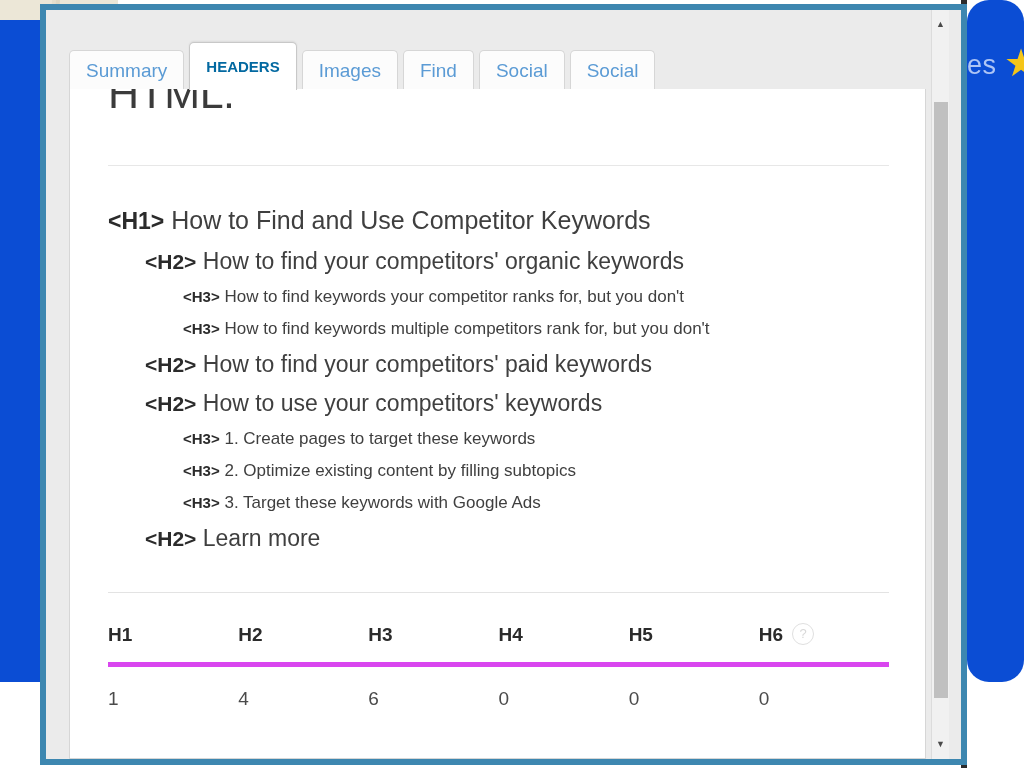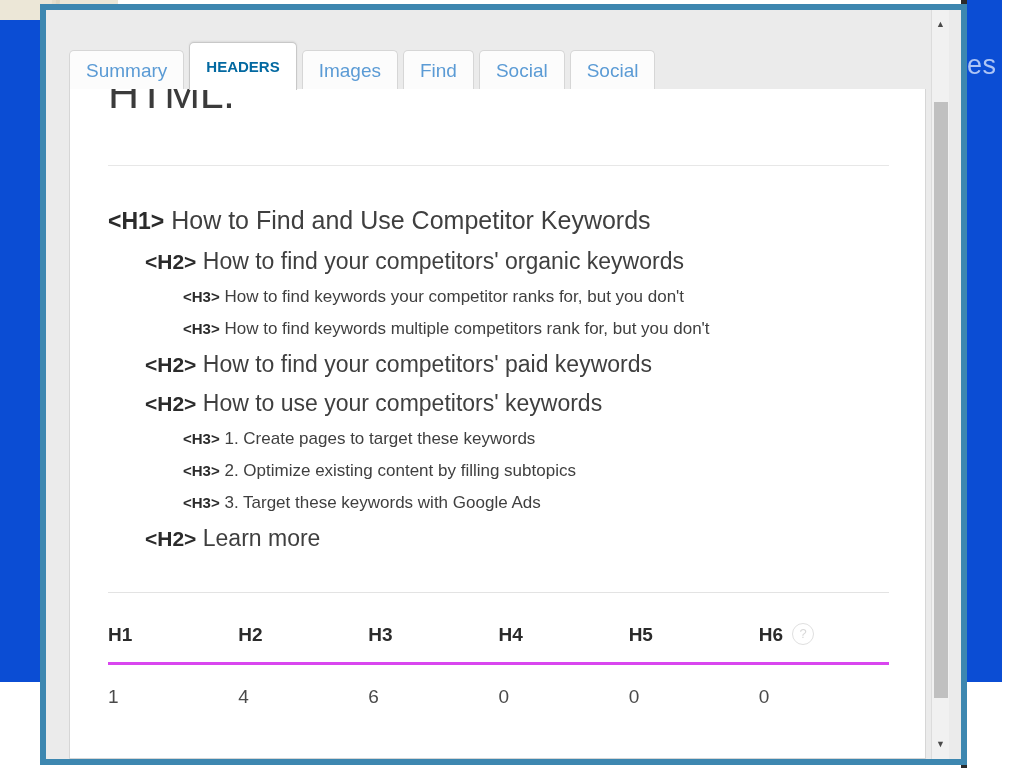--- a/index.html
+++ b/index.html
@@ -53,23 +53,24 @@
   .bg-white-bottom {
     position: absolute;
     left: 0; top: 682px;
     width: 118px; height: 86px;
     background: #ffffff;
   }
 
   .bg-blue-right {
     position: absolute;
     left: 967px; top: 0;
-    width: 35px; height: 682px;
+    width: 57px; height: 682px;
     background: #0b4dd4;
     overflow: hidden;
+    border-radius: 22px;
   }
   .bg-white-bottom-right {
     position: absolute;
     left: 967px; top: 682px;
     width: 57px; height: 86px;
     background: #ffffff;
   }
   .bg-right-text {
     position: absolute;
     left: 0px; top: 50px;
@@ -220,21 +221,21 @@
     margin: 30px 38px 0 38px;
     width: 781px;
     border-collapse: collapse;
   }
   .counts th {
     text-align: left;
     font-size: 19px;
     color: #2b2b2b;
     font-weight: bold;
     padding: 0 0 16px 0;
-    border-bottom: 3px solid #d946ef;
+    border-bottom: 5px solid #d946ef;
     width: 121px;
   }
   .counts td {
     text-align: left;
     font-size: 19px;
     color: #4a4a4a;
     padding: 21px 0 0 0;
     width: 121px;
   }
   .help-icon {

